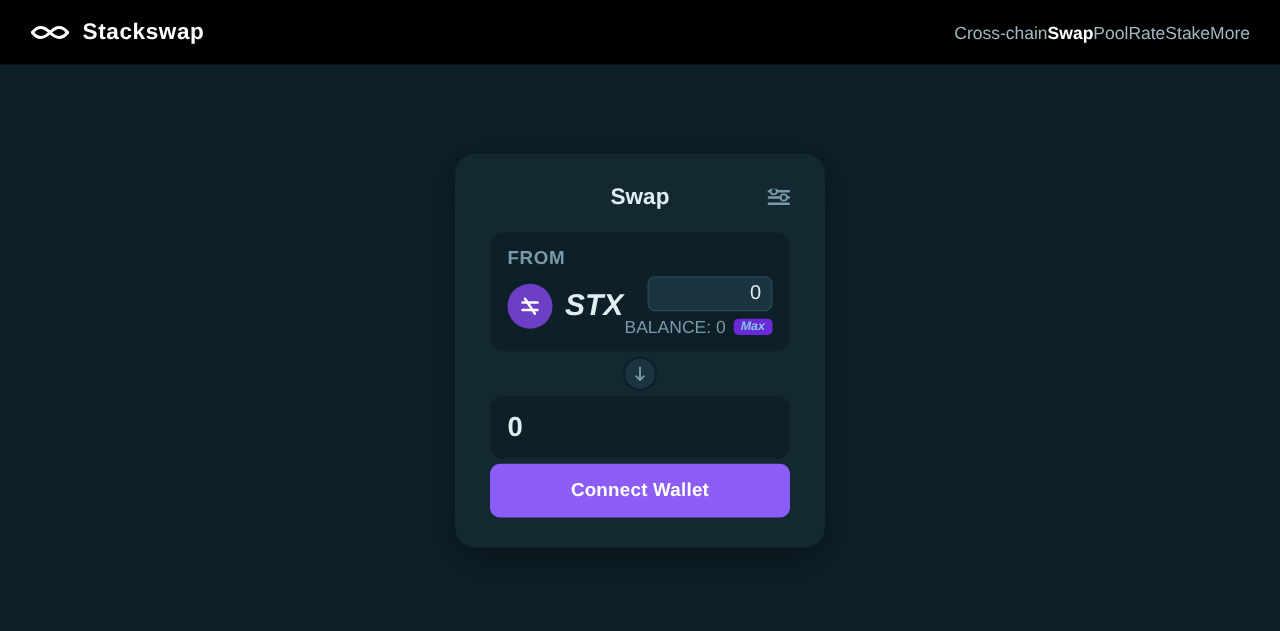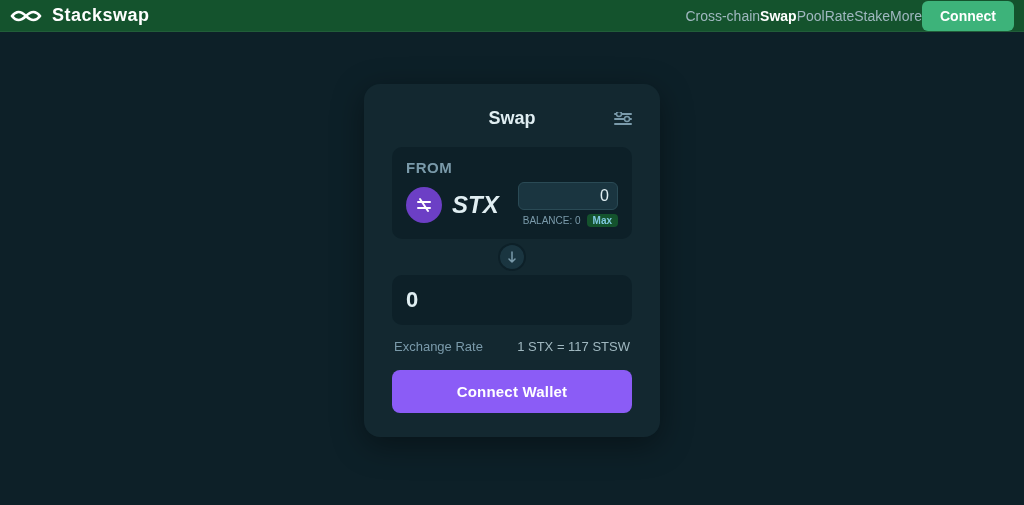--- a/index.html
+++ b/index.html
@@ -11,23 +11,23 @@
       font-family: -apple-system, BlinkMacSystemFont, 'Segoe UI', sans-serif;
       color: #fff;
       overflow: hidden;
     }
 
     
     nav {
       display: flex;
       align-items: center;
       justify-content: space-between;
-      padding: 0 10px;
-      height: 32px;
-      background: #14532d;
+      padding: 0 24px;
+      height: 52px;
+      background: #000000;
       border-bottom: 1px solid rgba(255,255,255,0.06);
     }
 
     .nav-logo {
       display: flex;
       align-items: center;
       gap: 10px;
     }
 
     .logo-icon {
@@ -191,33 +191,34 @@
     }
 
     .balance-row {
       display: flex;
       align-items: center;
       gap: 6px;
       margin-top: 4px;
     }
 
     .balance-text {
-      font-size: 10px;
+      font-size: 14px;
       color: #7a9aaa;
     }
 
     .max-btn {
-      background: #14532d;
+      background: #6d28d9;
       color: #7fc8e0;
       border: none;
       border-radius: 4px;
       font-size: 10px;
       padding: 1px 6px;
       cursor: pointer;
       font-weight: 600;
+      font-style: italic;
     }
 
     
     .switch-wrapper {
       display: flex;
       justify-content: center;
       margin: 4px 0;
     }
 
     .switch-btn {
@@ -286,21 +287,20 @@
     <span class="logo-text">Stackswap</span>
   </div>
 
   <div class="nav-links">
     <a class="nav-link">Cross-chain</a>
     <a class="nav-link active">Swap</a>
     <a class="nav-link">Pool</a>
     <a class="nav-link">Rate</a>
     <a class="nav-link">Stake</a>
     <a class="nav-link">More</a>
-    <button class="nav-connect-btn">Connect</button>
   </div>
 </nav>
 
 <main>
   <div class="swap-card">
 
     
     <div class="swap-header">
       <span class="swap-title">Swap</span>
       <span class="swap-settings-icon">
@@ -348,22 +348,18 @@
     </div>
 
     
     <div class="token-section">
       <div class="token-row">
         <div class="token-amount-display">0</div>
       </div>
     </div>
 
     
-    <div class="exchange-rate-row">
-      <span class="exchange-label">Exchange Rate</span>
-      <span class="exchange-value">1 STX = 117 STSW</span>
-    </div>
 
     
     <button class="connect-wallet-btn">Connect Wallet</button>
 
   </div>
 </main>
 
 </body></html>

